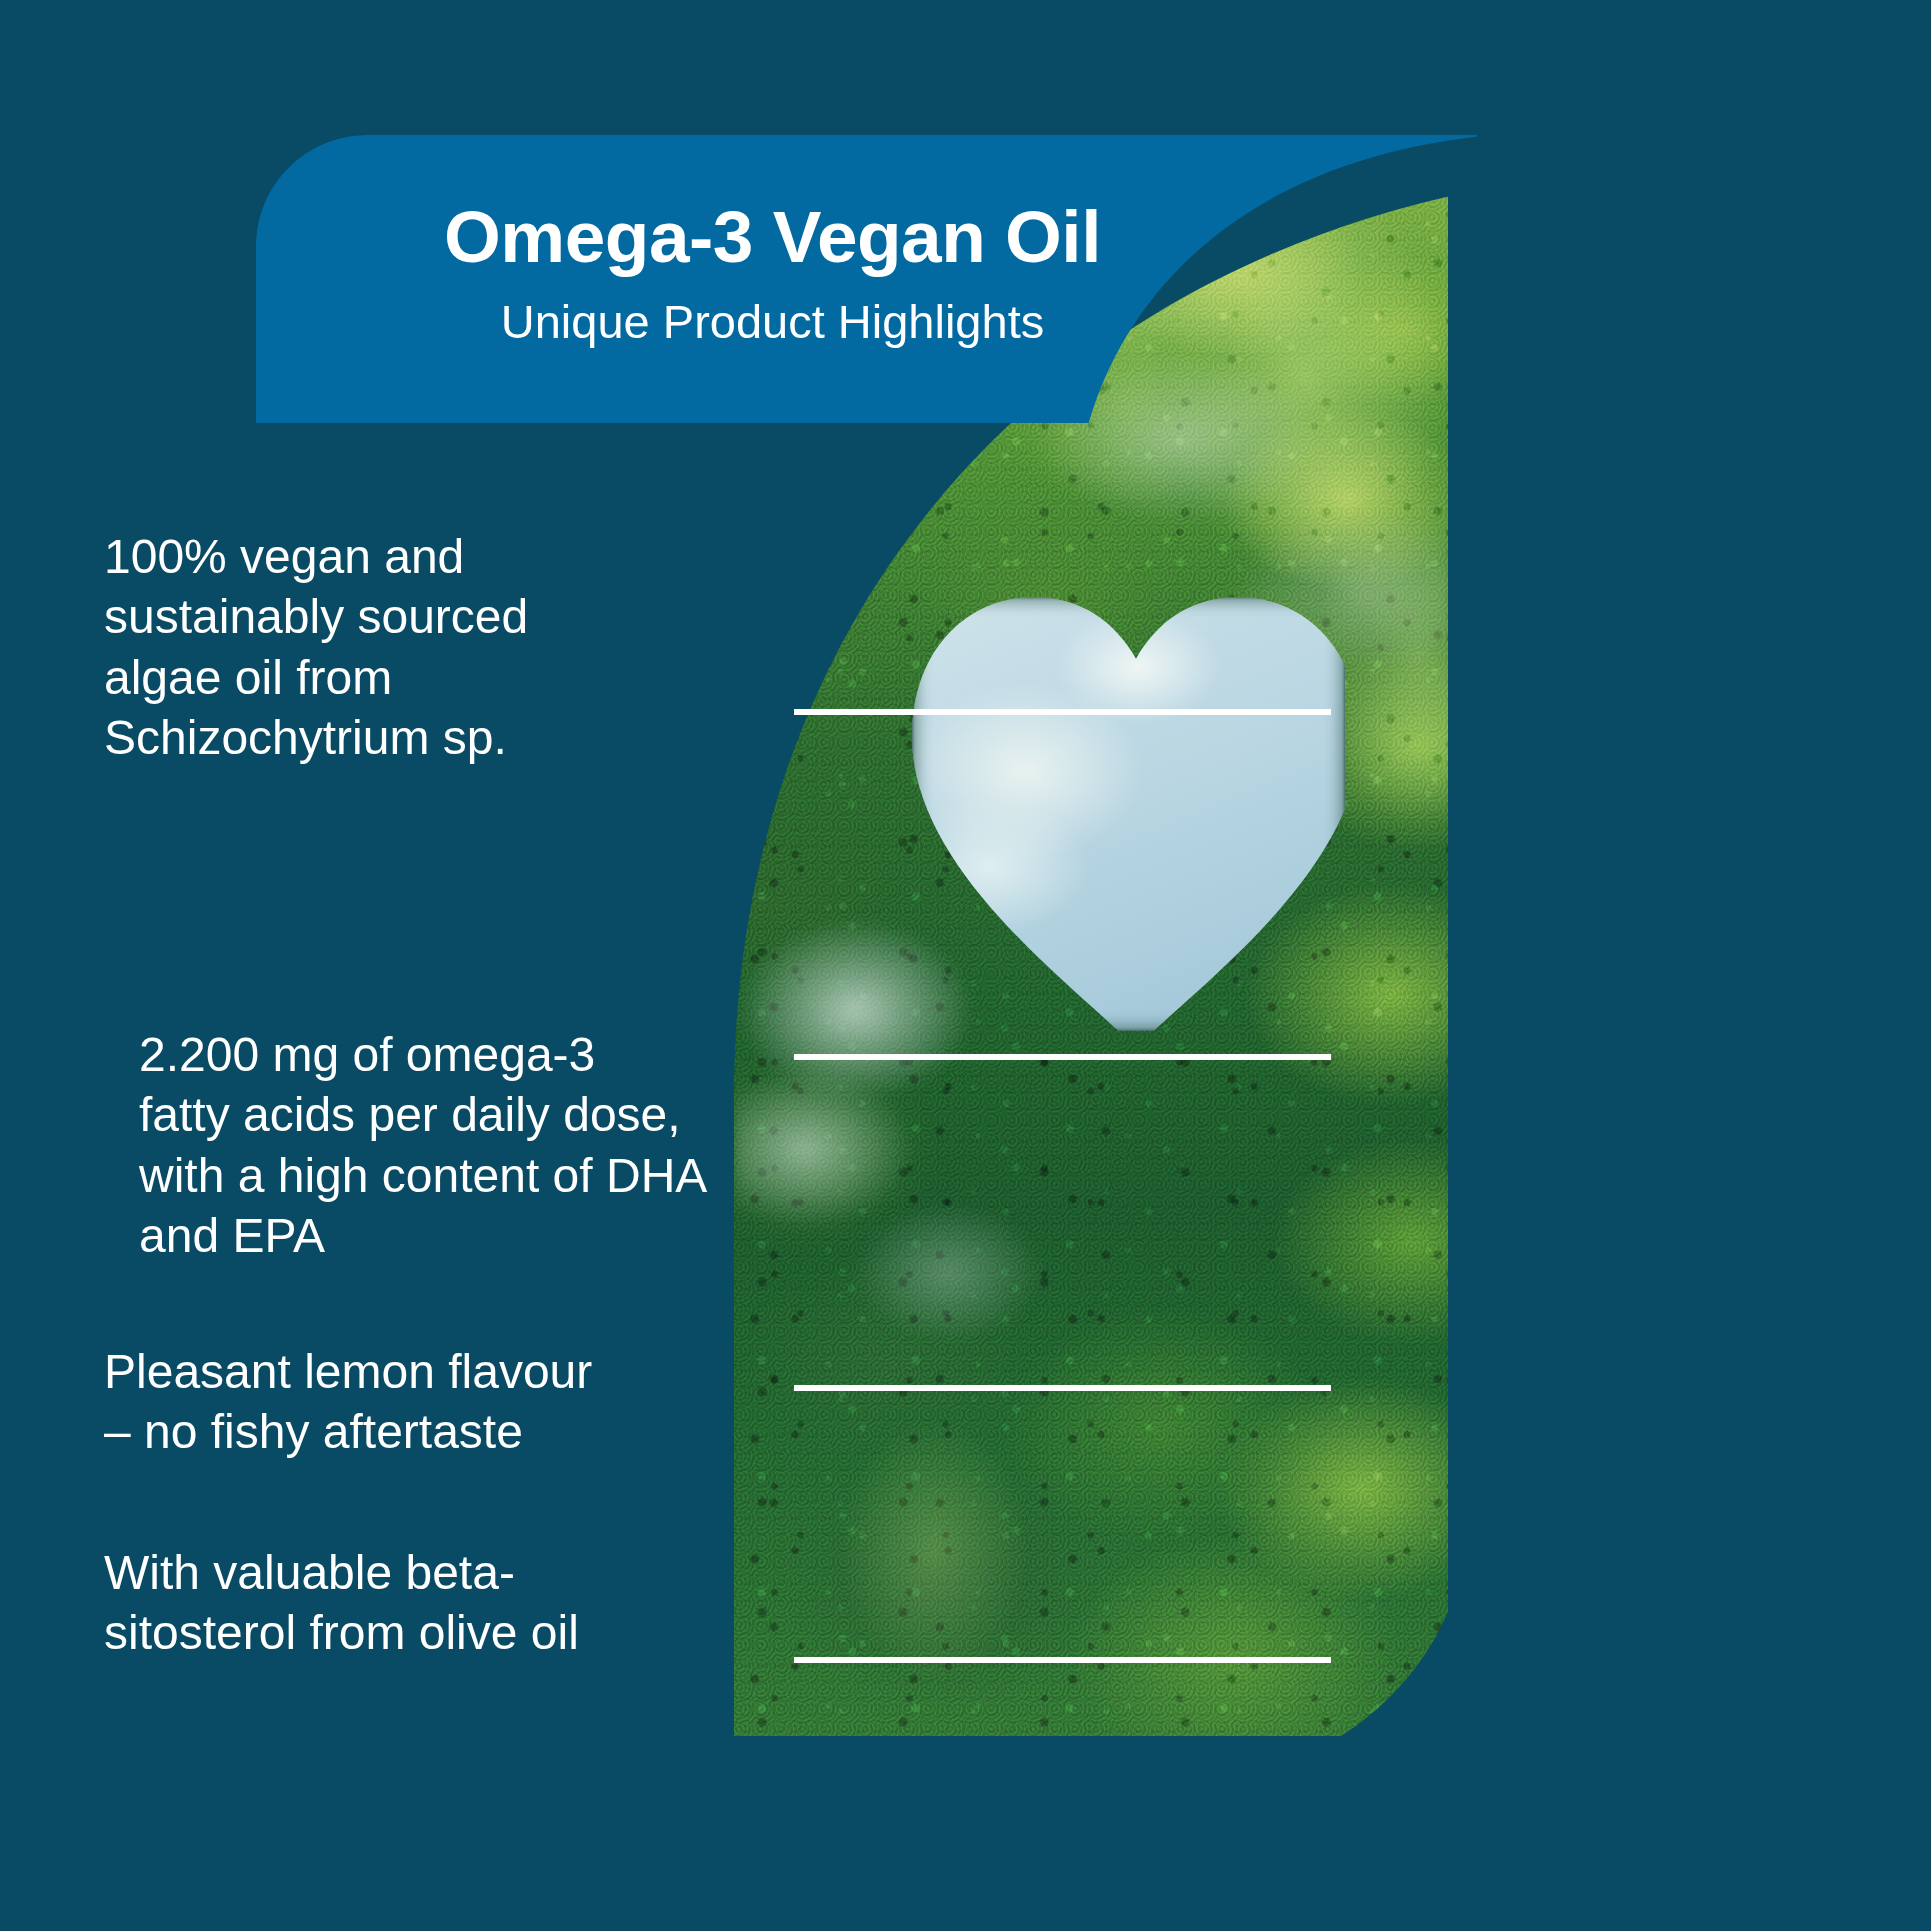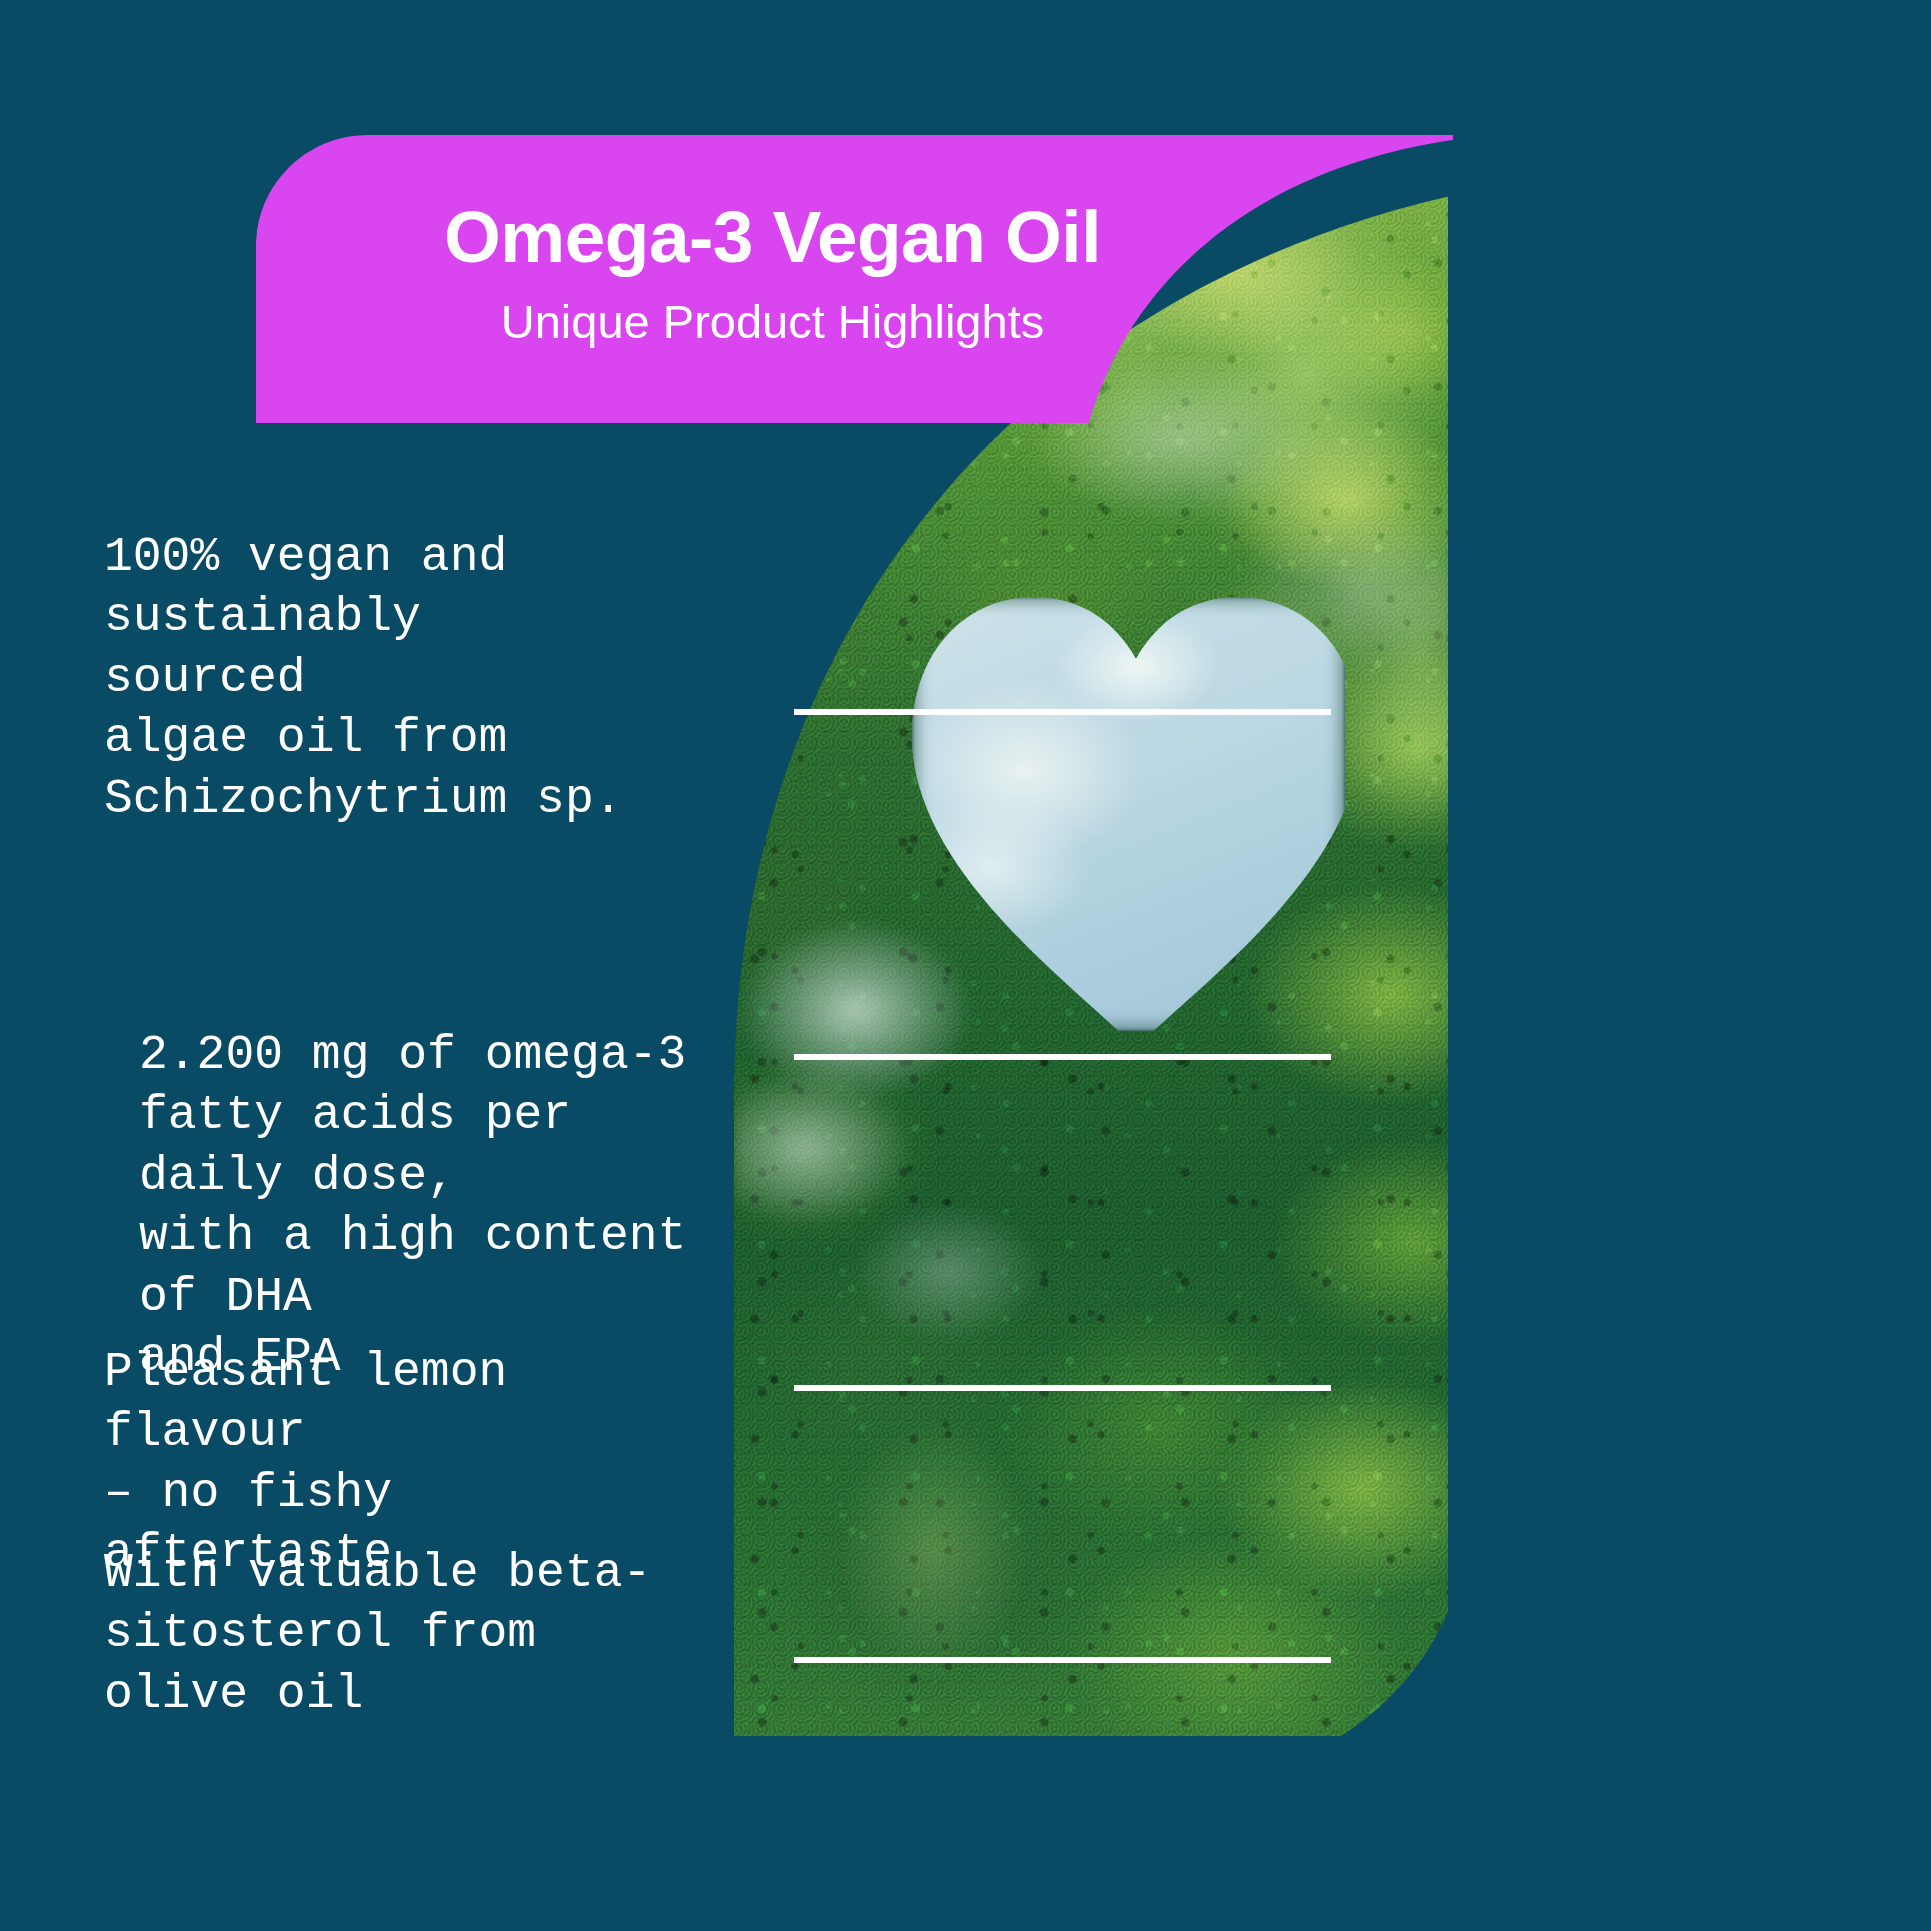--- a/index.html
+++ b/index.html
@@ -147,21 +147,21 @@
   .subtitle{
     position:absolute; left:0; top:159px; width:1033px;
     text-align:center;
     color:#ffffff;
     font-weight:normal;
     font-size:47px;
     white-space:nowrap;
   }
 
   
-  .bullets{position:absolute;left:0;top:0;width:1931px;height:1931px;font-family:Liberation Mono, monospace;}
+  .bullets{position:absolute;left:0;top:0;width:1931px;height:1931px;}
   .bullet{
     position:absolute;
     left:104px;
     color:#ffffff;
     font-size:48px;
     line-height:1.26;
     font-weight:normal;
     white-space:pre-line;
   }
   #b0{top:527px; width:541px;}
@@ -187,21 +187,21 @@
       <div class="forest-tex"></div>
       <div class="forest-grain"></div>
       <div class="sunlit"></div>
       <div class="mist"></div>
       <div class="lake">
         <div class="lake-edge"></div>
       </div>
     </div>
   </div>
 
-  <div class="header-panel" style="background: #d946ef;">
+  <div class="header-panel" style="background: #0369a1; padding-left: 24px;">
     <div class="header-panel-inner">
       <div class="title">Omega-3 Vegan Oil</div>
       <div class="subtitle">Unique Product Highlights</div>
     </div>
   </div>
 
   <div class="conn" id="c0" style="background: rgb(255, 255, 255);"></div>
   <div class="conn" id="c1" style="background: rgb(255, 255, 255);"></div>
   <div class="conn" id="c2" style="background: rgb(255, 255, 255);"></div>
   <div class="conn" id="c3" style="background: rgb(255, 255, 255);"></div>

